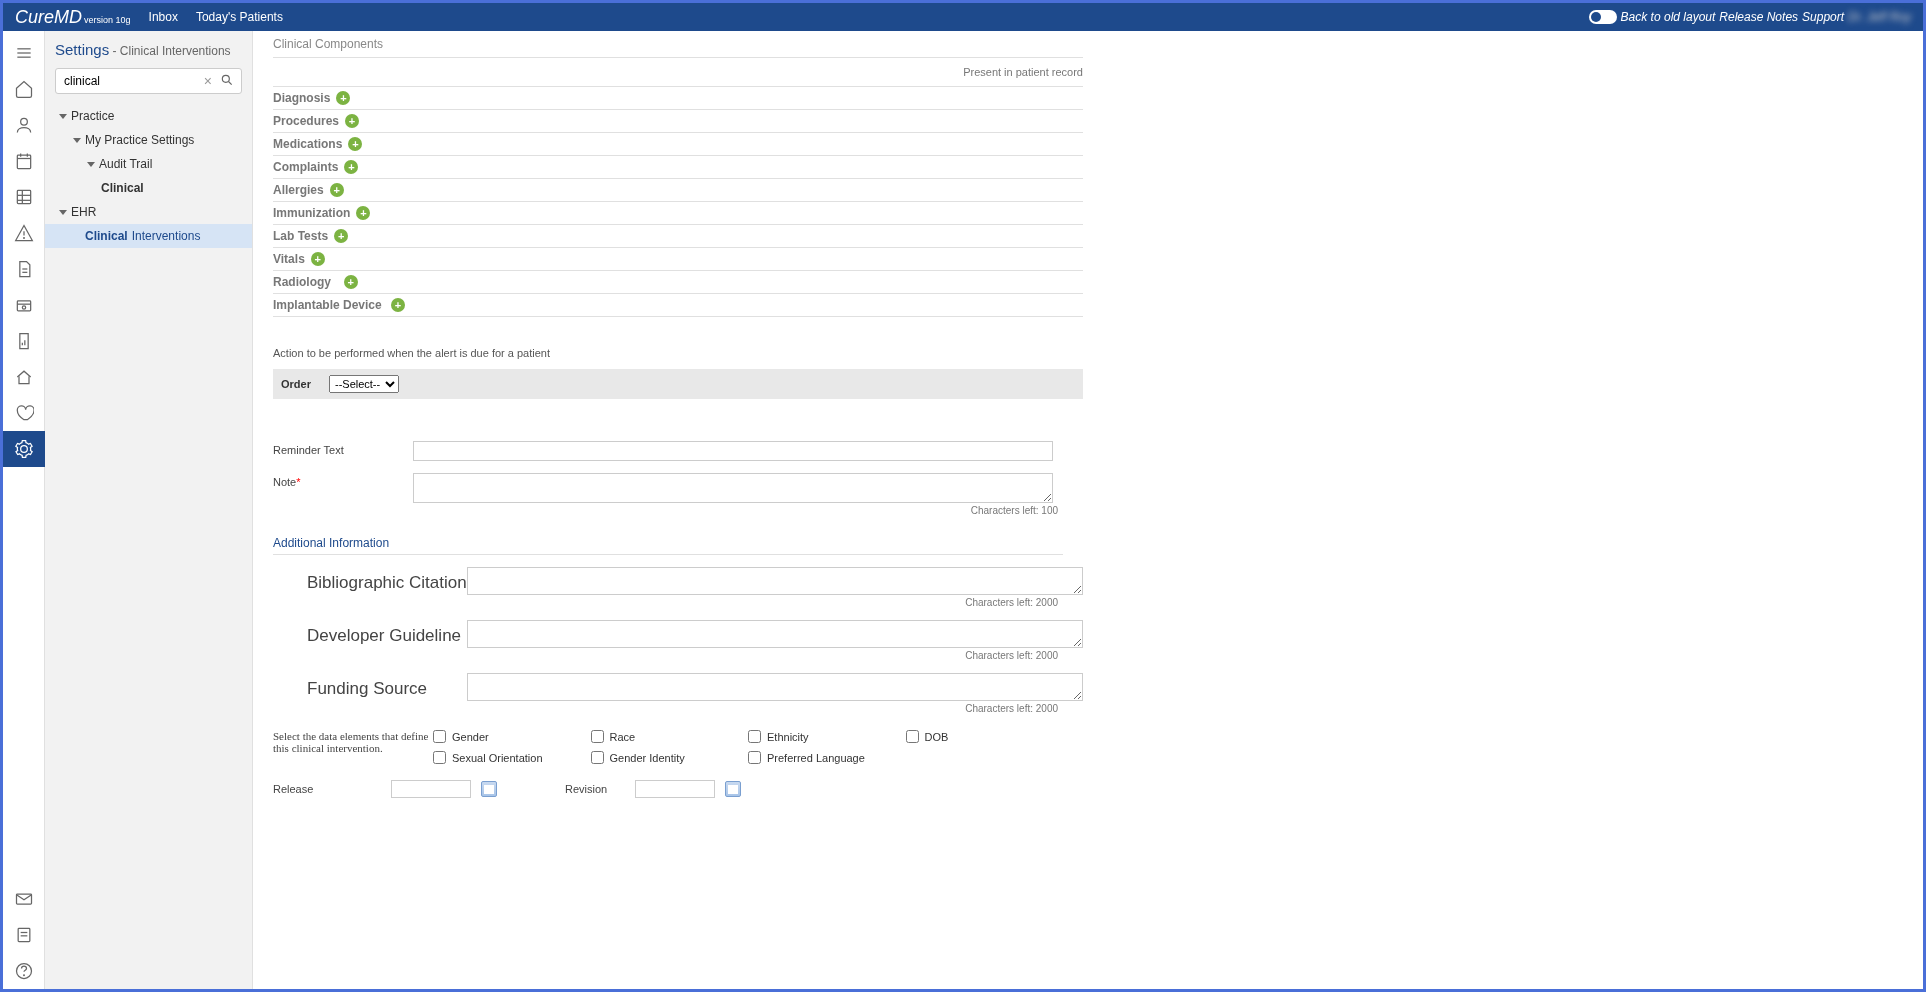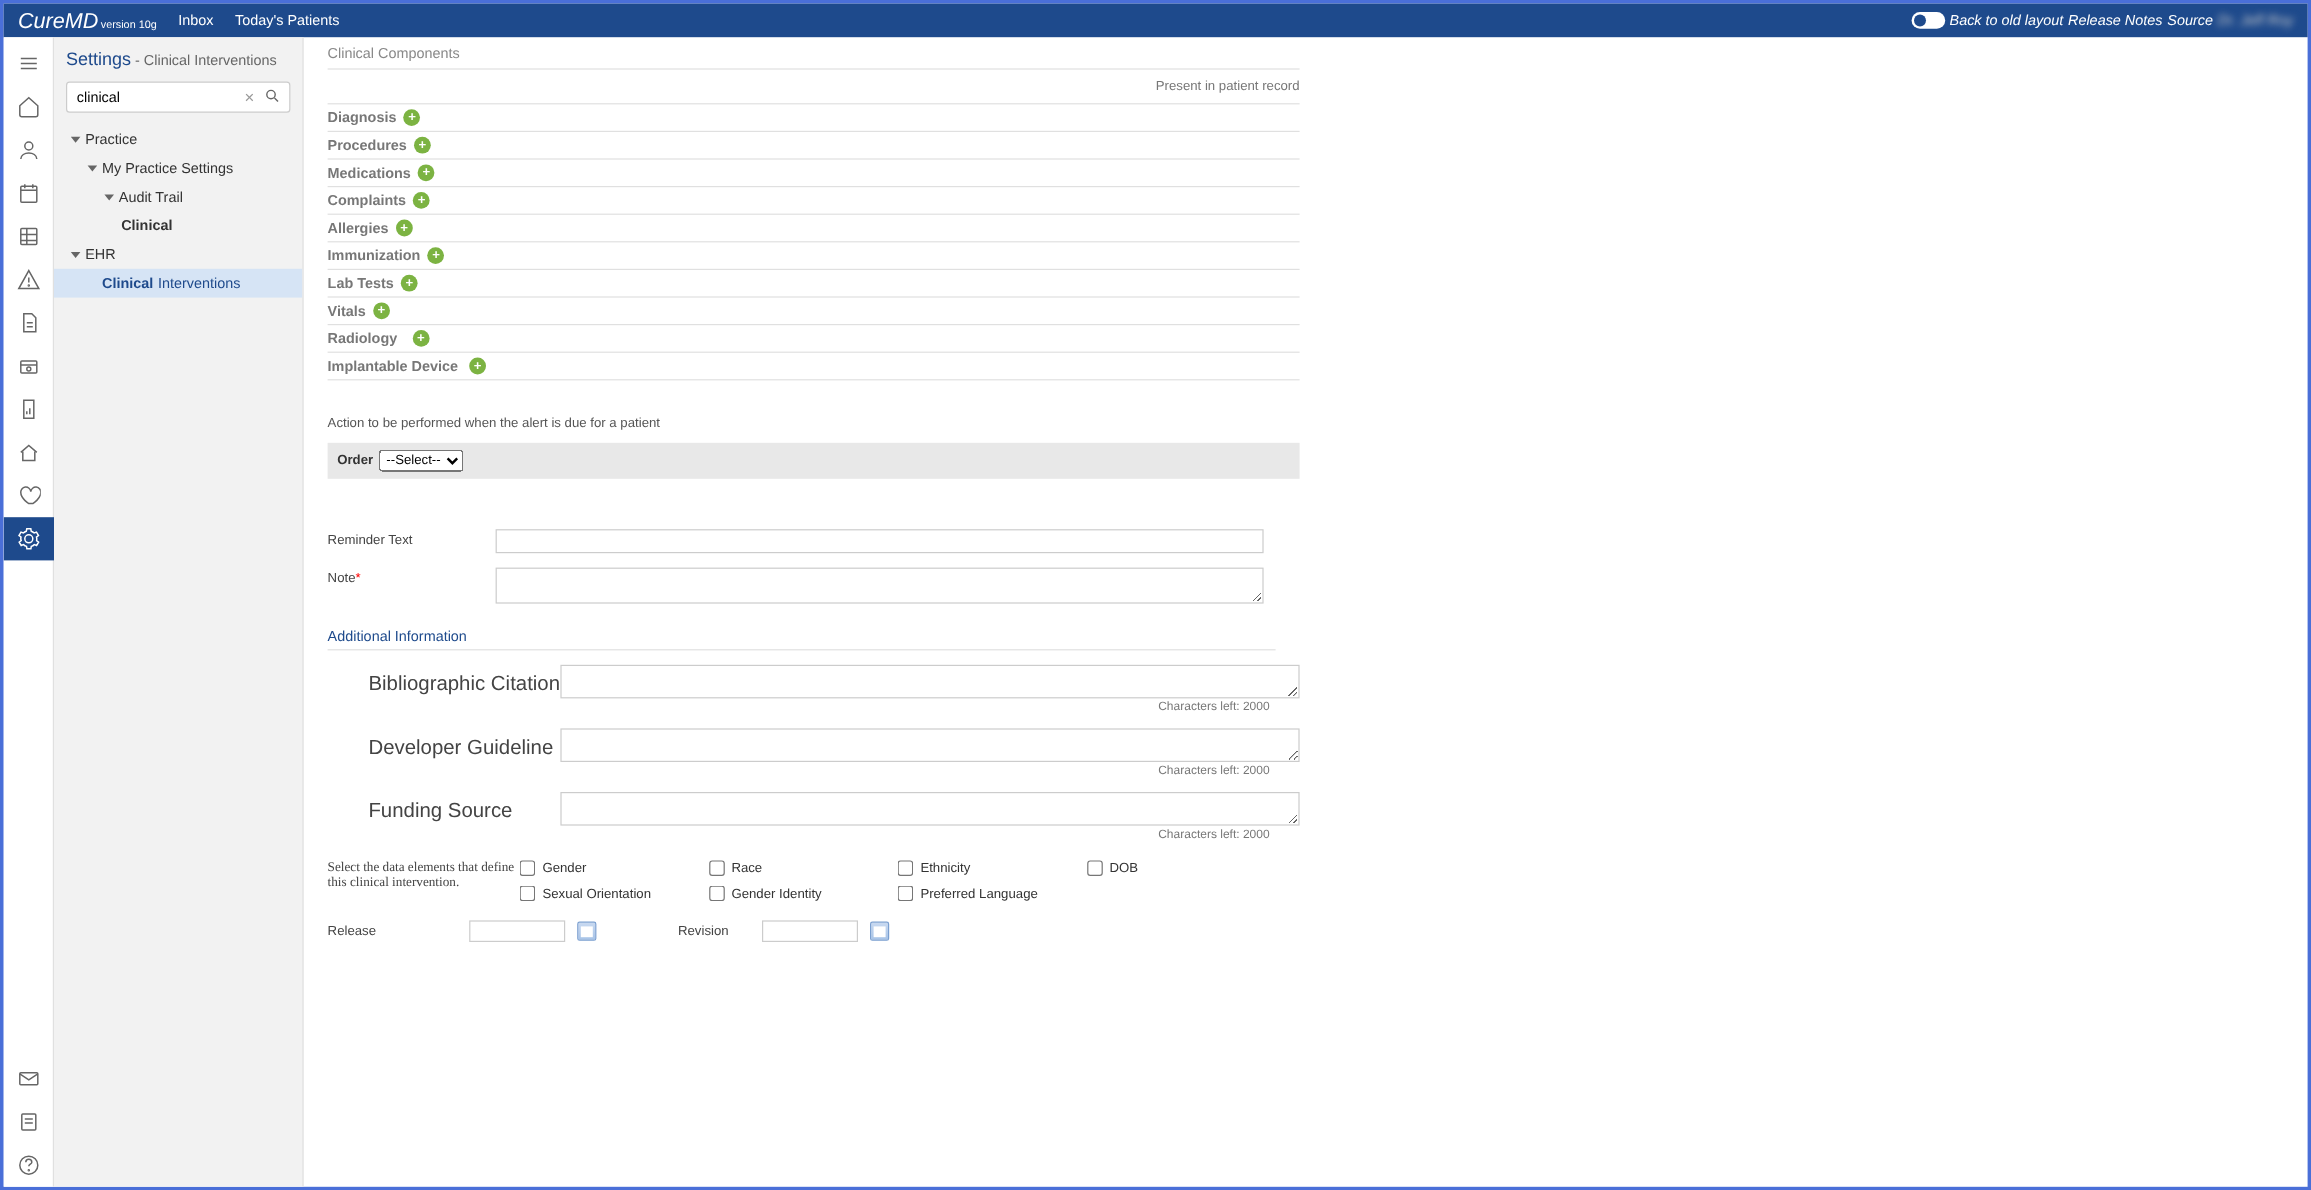--- a/index.html
+++ b/index.html
@@ -39,21 +39,21 @@
 
 .content { flex: 1; overflow-y: auto; padding: 0 20px 10px 20px; position: relative; }
 .section-title { font-size: 12px; color: #888; padding: 6px 0; }
 .right-note { text-align: right; color: #777; font-size: 11px; padding: 8px 0; }
 .comp-list { border-top: 1px solid #e0e0e0; }
 .comp-row { border-bottom: 1px solid #e0e0e0; padding: 4px 0; display: flex; align-items: center; }
 .comp-row .label { color: #777; font-weight: bold; font-size: 12px; margin-right: 6px; }
 .plus-icon { width: 14px; height: 14px; background: #7cb342; border-radius: 50%; display: inline-flex; align-items: center; justify-content: center; color: #fff; font-size: 11px; font-weight: bold; line-height: 1; }
 
 .action-text { color: #555; font-size: 11px; margin: 30px 0 10px 0; }
-.order-bar { background: #e8e8e8; padding: 6px 8px; display: flex; align-items: center; gap: 5px; }
+.order-bar { background: #e8e8e8; padding: 6px 8px; display: flex; align-items: center; gap: 18px; }
 .order-bar label { font-weight: bold; font-size: 11px; }
 .order-bar select { font-size: 11px; padding: 1px; }
 
 .form-row { display: flex; align-items: flex-start; margin-top: 12px; }
 .form-row .lbl { width: 140px; font-size: 11px; color: #444; padding-top: 3px; }
 .form-row .lbl .req { color: red; }
 .form-row input[type="text"] { flex: 1; max-width: 640px; border: 1px solid #ccc; padding: 3px; font-size: 11px; }
 .form-row textarea { flex: 1; max-width: 640px; border: 1px solid #ccc; padding: 3px; font-size: 11px; resize: both; height: 30px; }
 .char-left { text-align: right; font-size: 10px; color: #777; max-width: 785px; margin-top: 2px; }
 
@@ -86,21 +86,21 @@
         <span>CureMD</span>
           <span class="ver">version 10g</span>
       </div>
       <span>Inbox</span>
       <span>Today's Patients</span>
     </div>
     <div class="topbar-right">
       <span class="toggle"></span>
       <span>Back to old layout</span>
       <span>Release Notes</span>
-      <span>Source</span>
+      <span>Support</span>
       <span class="blur">Dr. Jeff Roy</span>
     </div>
   </div>
 
   <div class="main">
     <div class="iconbar">
       <div class="iconbar-item">
           <svg viewBox="0 0 24 24">
             <line x1="4" y1="7" x2="20" y2="7"></line>
             <line x1="4" y1="12" x2="20" y2="12"></line>
@@ -293,20 +293,21 @@
       <div style="height:30px;"></div>
 
       <div class="form-row">
         <div class="lbl">Reminder Text</div>
         <input type="text" style="">
       </div>
       <div class="form-row">
         <div class="lbl"><span>Note</span><span class="req">*</span></div>
         <textarea style=""></textarea>
       </div>
+      <div class="char-left">Characters left: 100</div>
 
       <div class="add-info">Additional Information</div>
 
       <div class="add-form-row">
         <div class="lbl">Bibliographic Citation</div>
         <textarea style=""></textarea>
       </div>
       <div class="char-left">Characters left: 2000</div>
 
       <div class="add-form-row">

